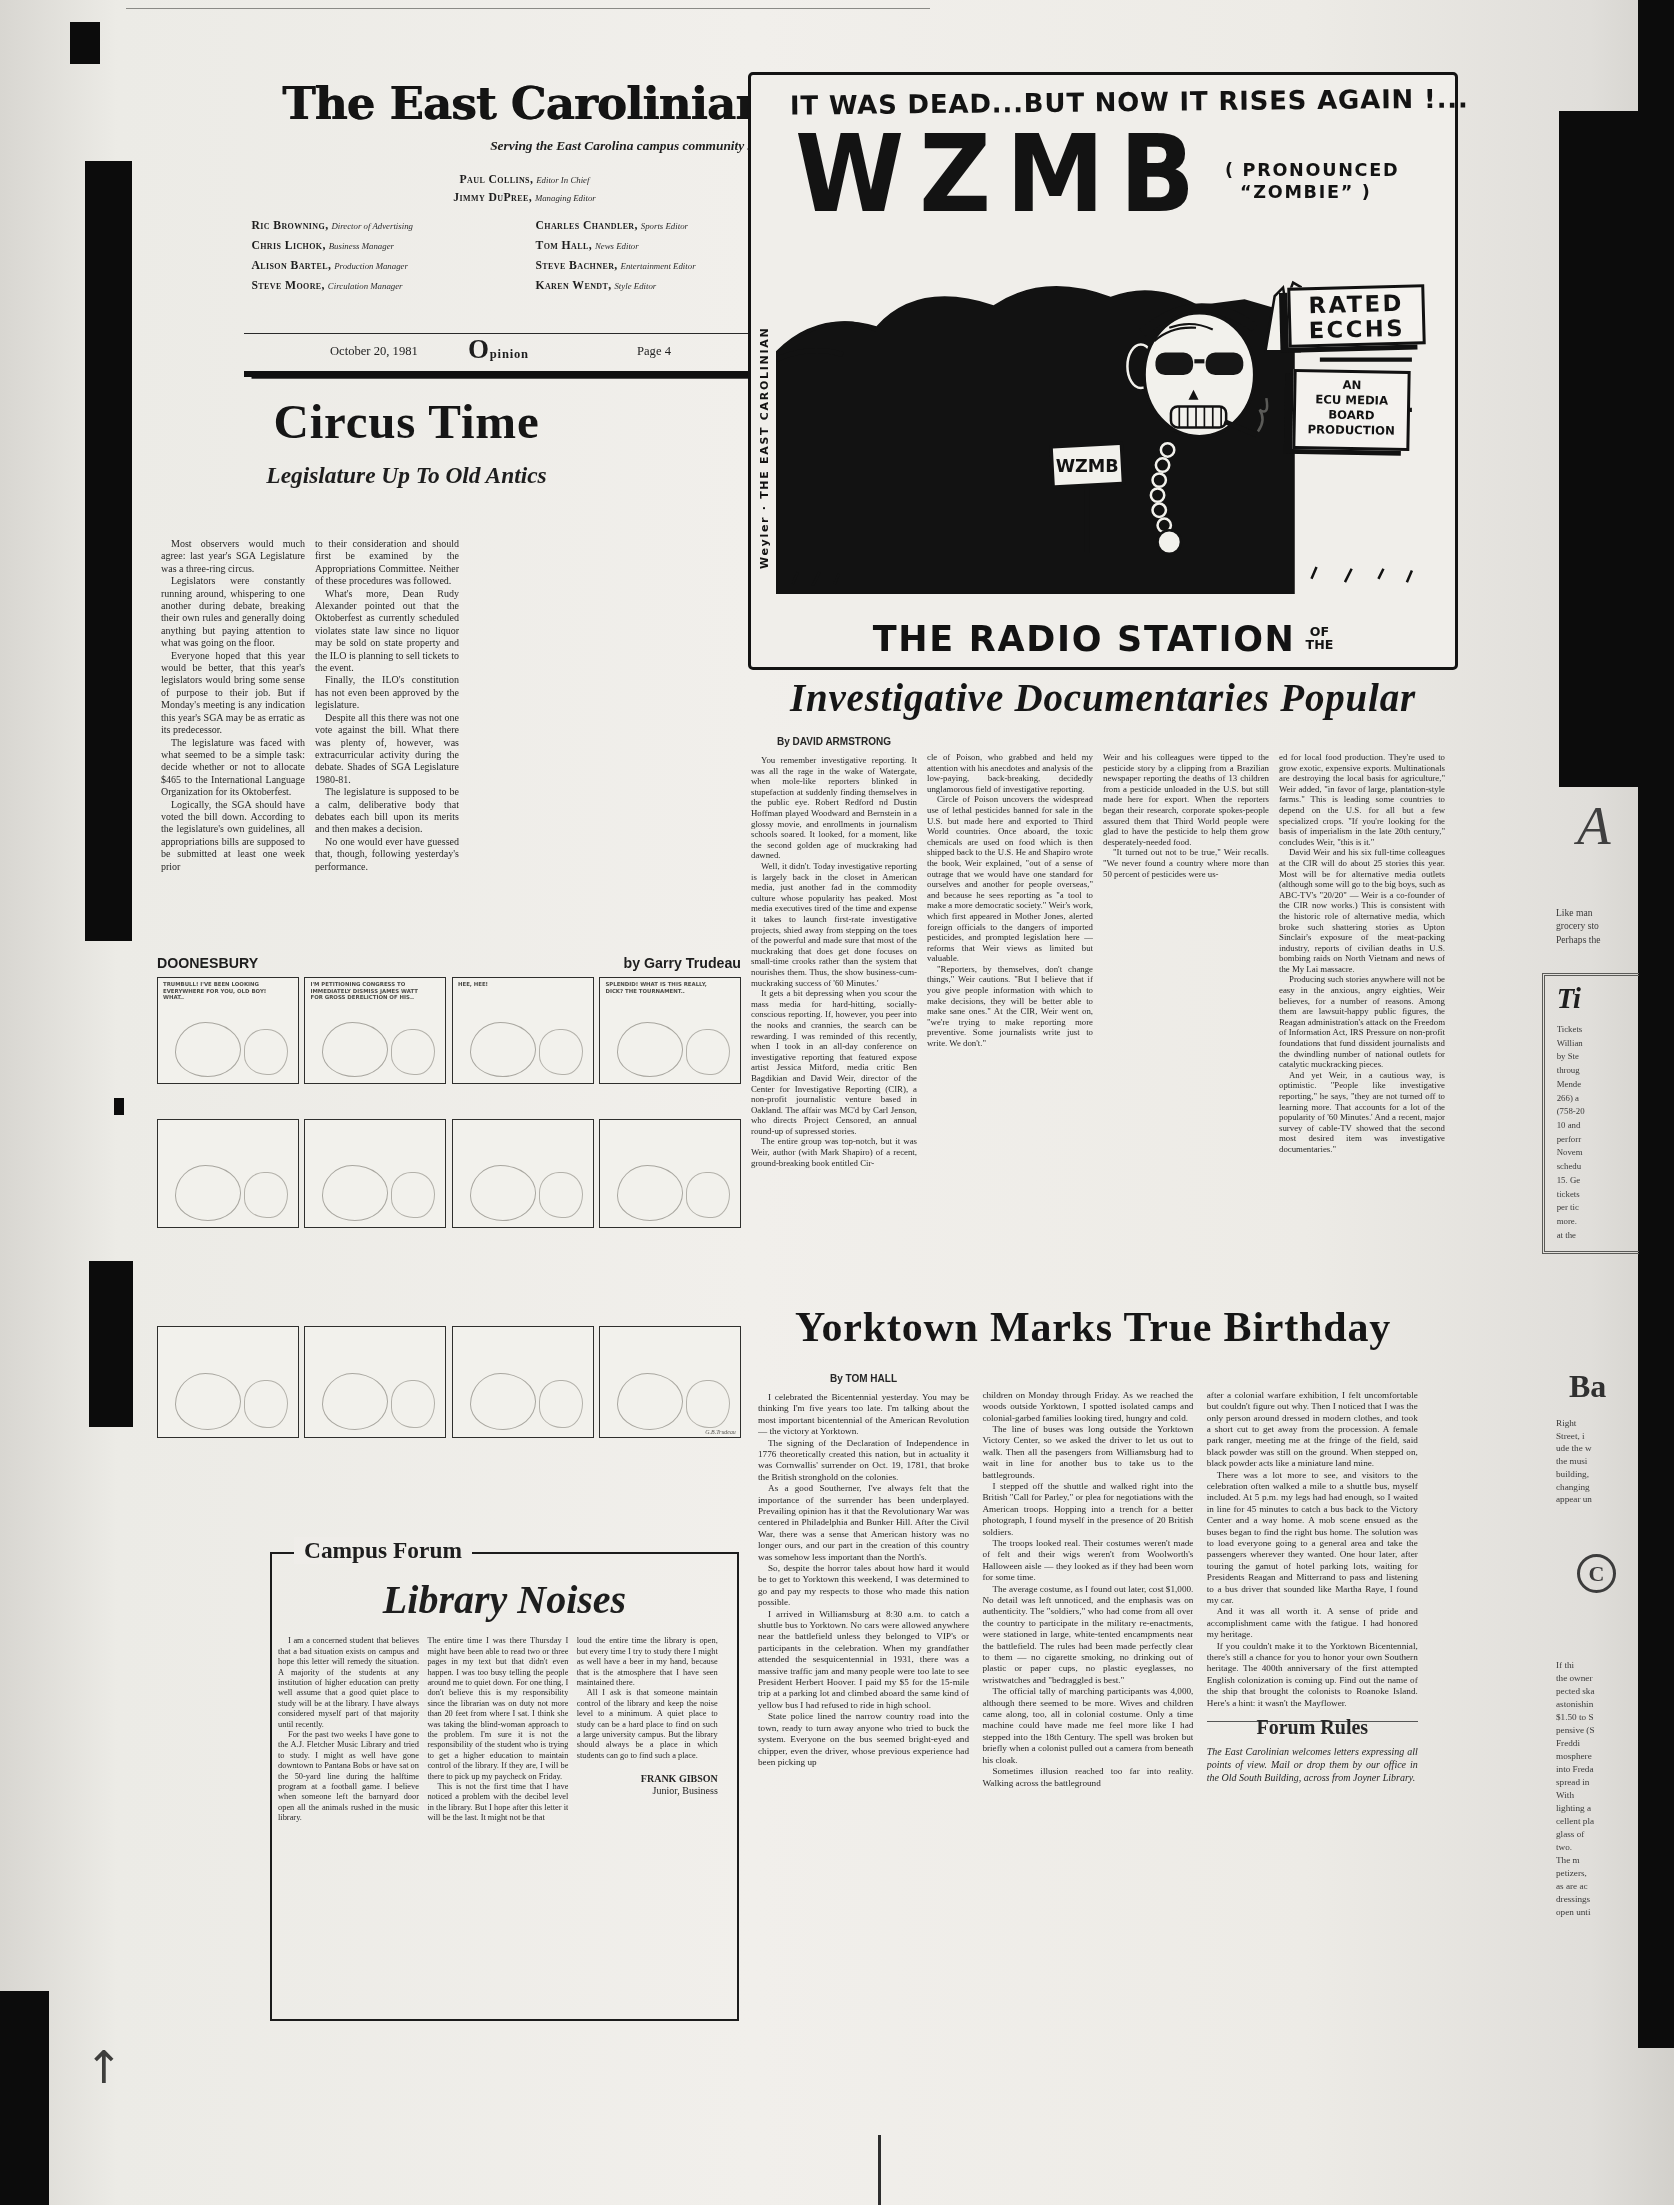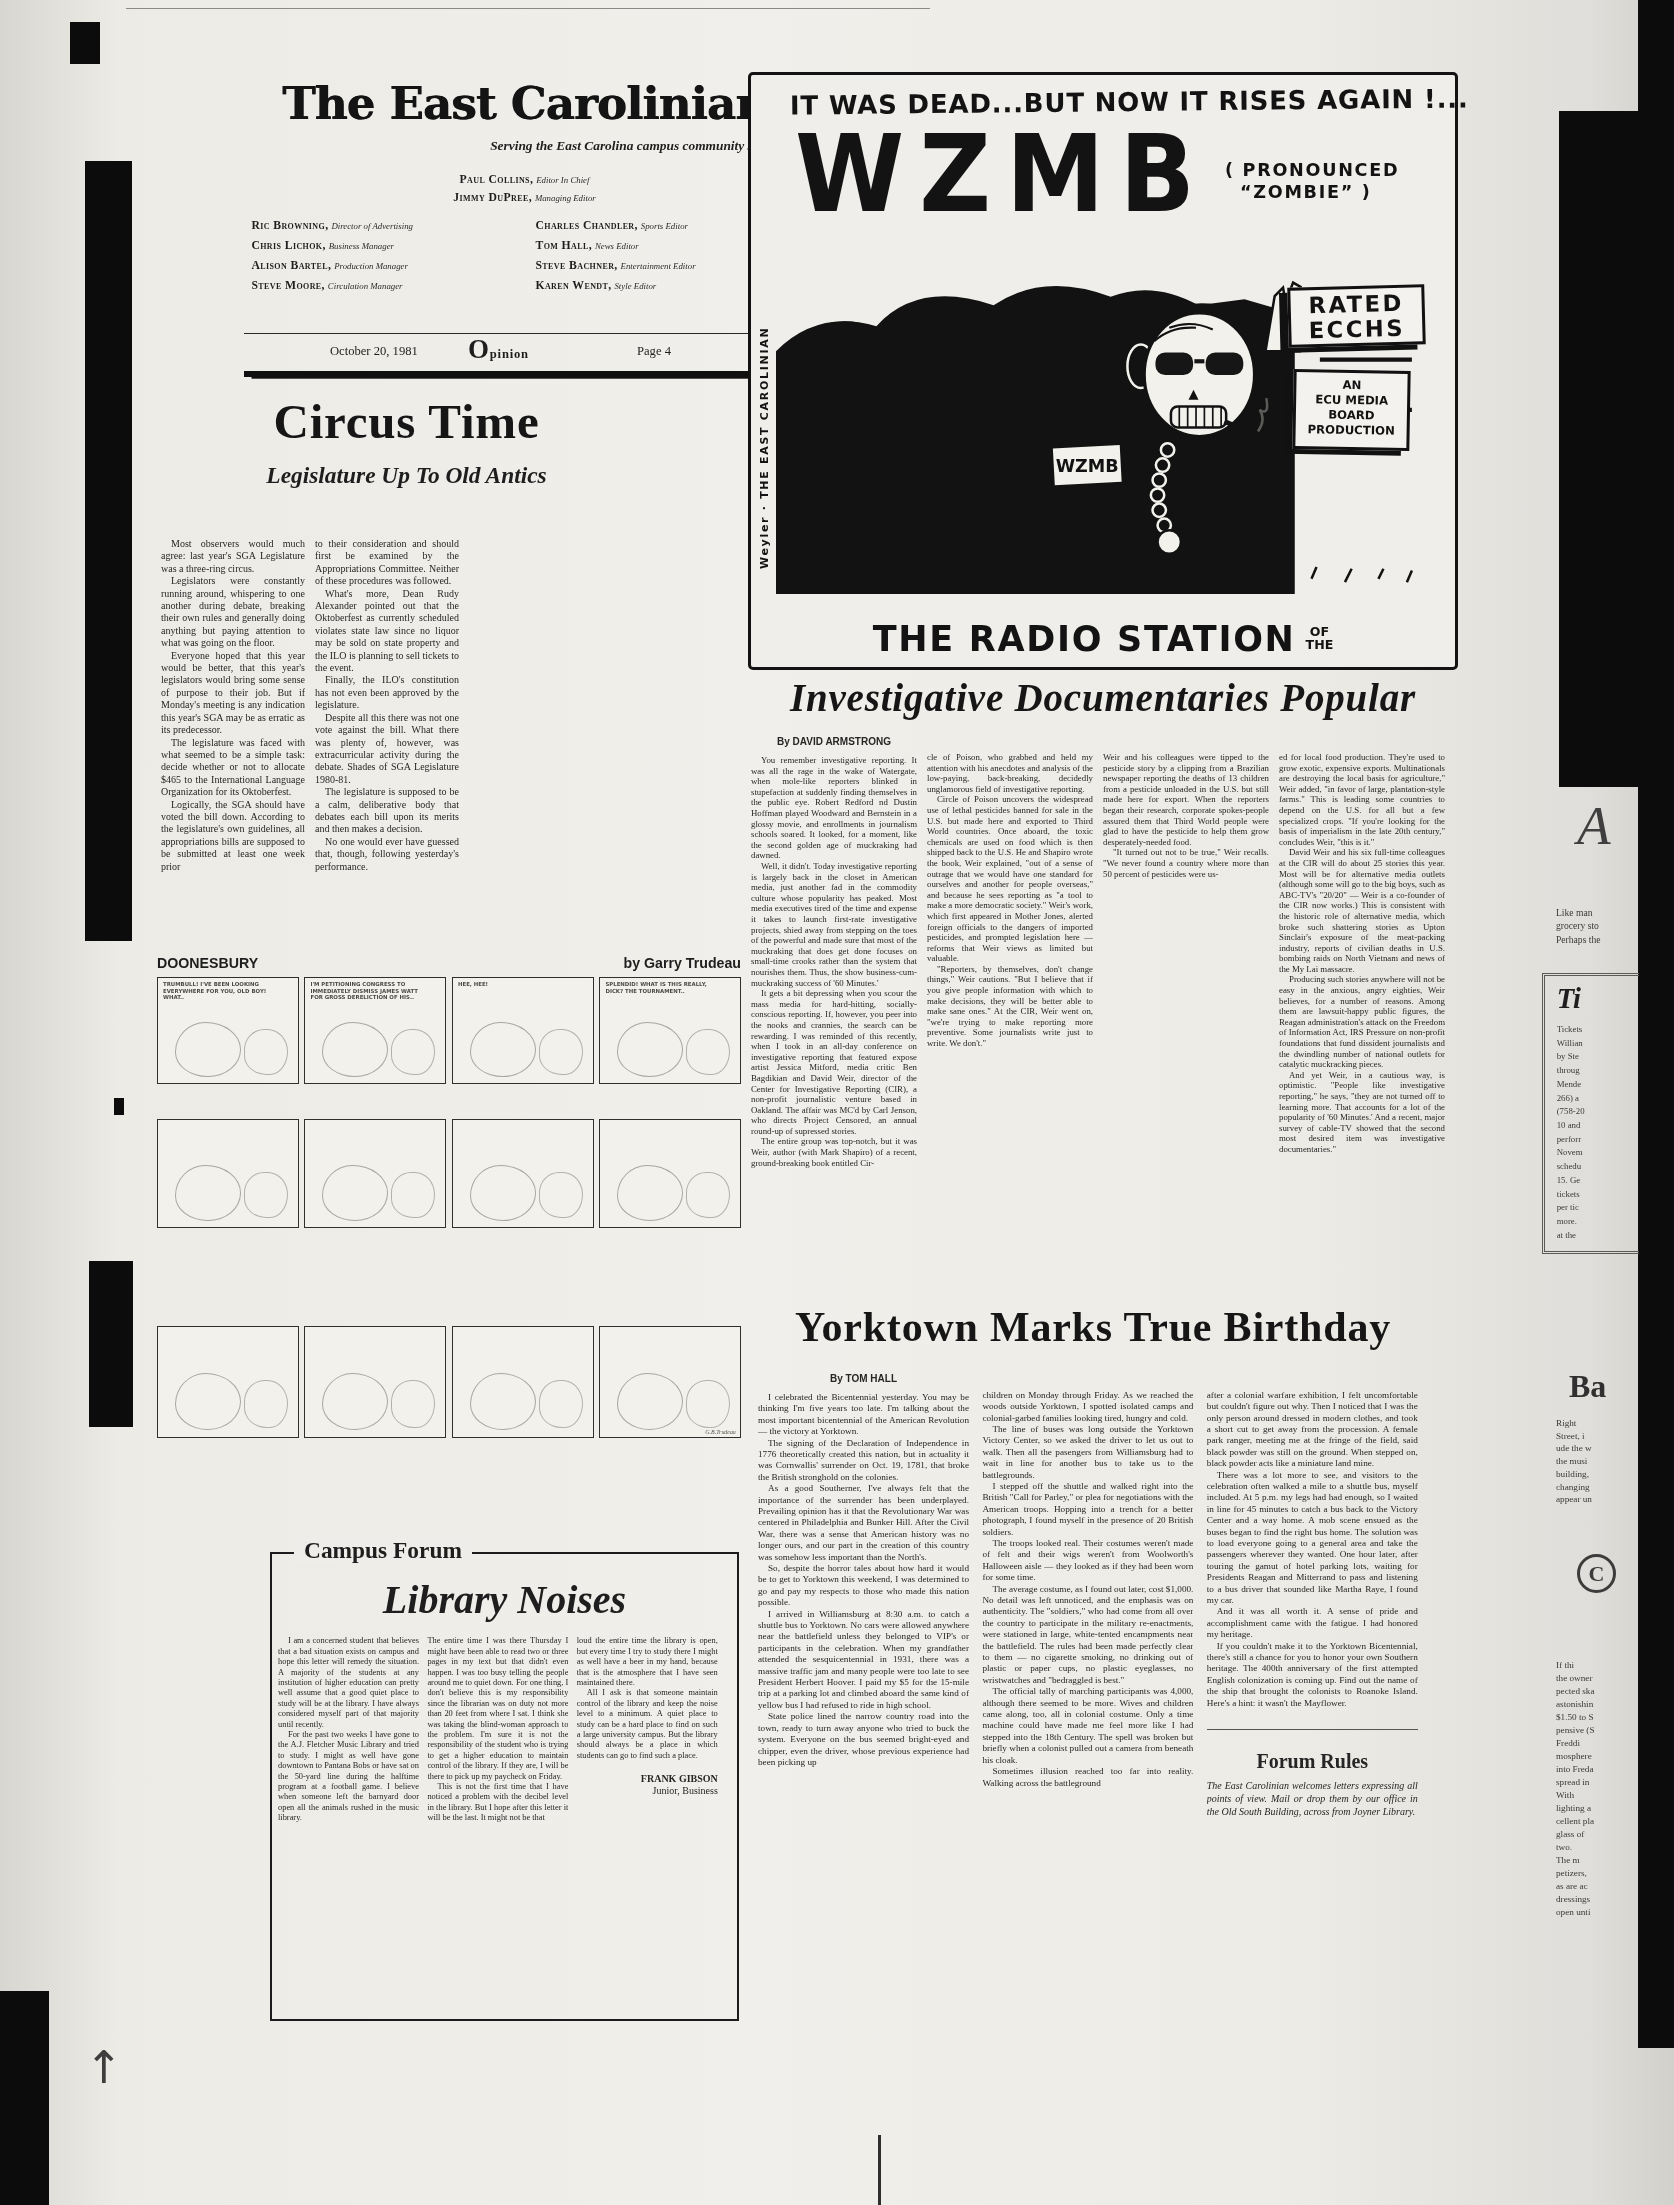--- a/index.html
+++ b/index.html
@@ -79,21 +79,21 @@
     box-shadow:-8.4px 5px 0 0 #111; }
   .toon-rated { font-size:22.6px; line-height:25px; letter-spacing:2.5px; padding-top:2.5px; transform:rotate(-1.5deg); }
   .toon-media { font-size:11.7px; line-height:15px; padding-top:5px; transform:rotate(1deg); }
   .toon-media p { margin:0; }
   .toon-bottom { display:flex; align-items:center; justify-content:center; gap:10px; }
   .toon-bottom .big { font-size:35px; letter-spacing:1.7px; }
   .toon-bottom .stack { font-size:12.6px; line-height:12.6px; text-align:center; }
   .toon-sig { writing-mode:vertical-rl; transform:rotate(180deg); font-size:11px; letter-spacing:1.7px; }
 
   
-  .rules { border-top:0.8px solid #555; margin-top:20px; padding-top:26px; }
+  .rules { border-top:0.8px solid #555; margin-top:12px; padding-top:0; }
   .rules h4 { font-size:20px; text-align:center; margin-bottom:11.7px; }
   .rules .rtext { font-style:italic; font-size:10px; line-height:13px; text-align:justify; }
 
   
   .frag { color:#3a3a3a; white-space:pre-line; overflow:hidden; }
   .frag-drop { font-style:italic; font-size:55px; color:#3f3f3f; }
   .frag-h { font-weight:bold; font-size:32px; color:#303030; }
   .ti-box { border:3.3px double #5a5a57; border-right:none; padding:6.7px 0 0 11.7px; }
   .ti-title { font-weight:bold; font-style:italic; font-size:28.5px; margin-bottom:8.4px; }
   .c-ring { width:39px; height:39px; border:3.3px solid #3c3c3c; border-radius:50%;

